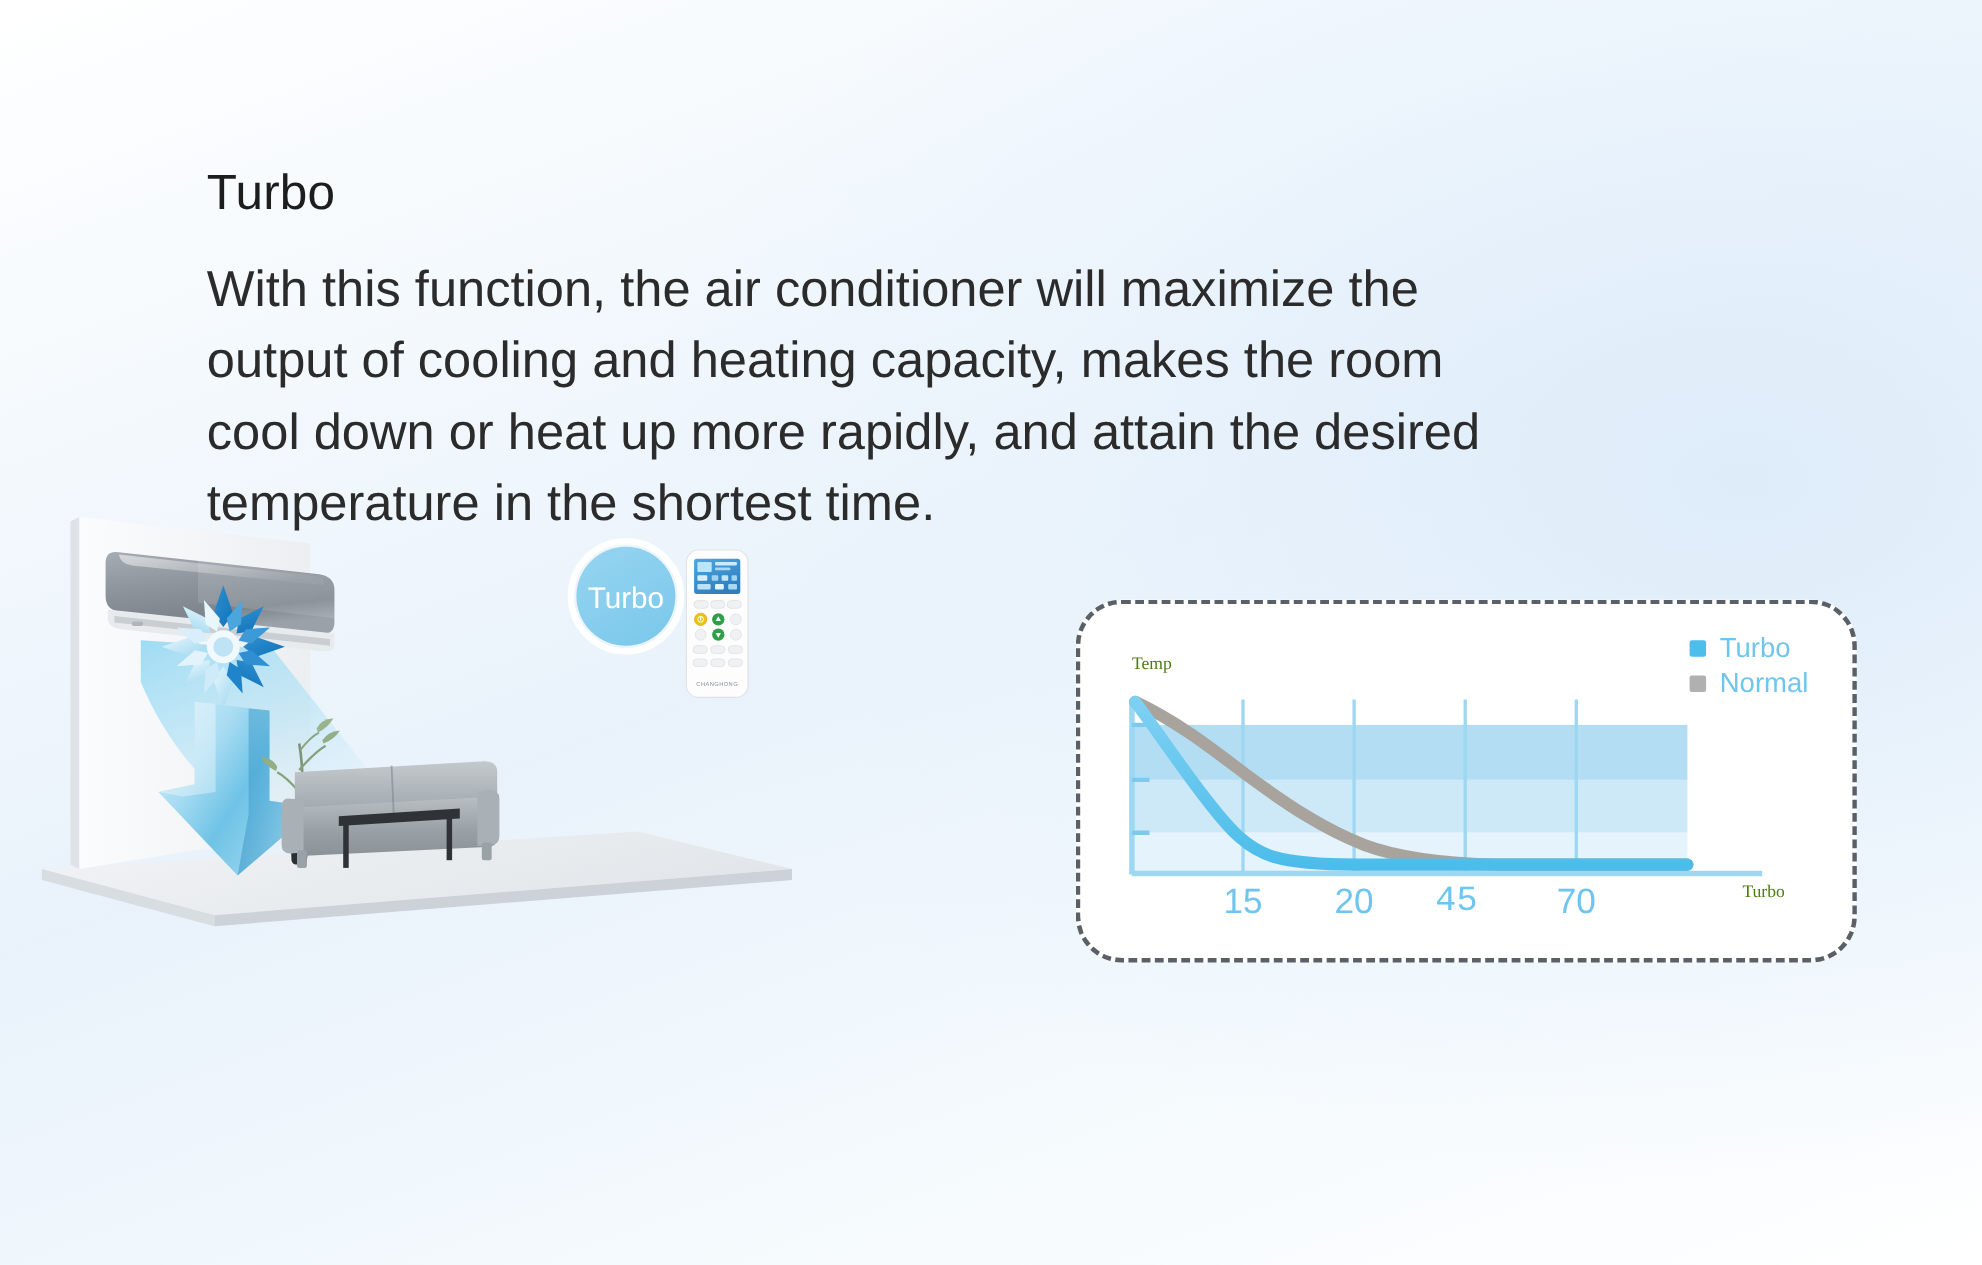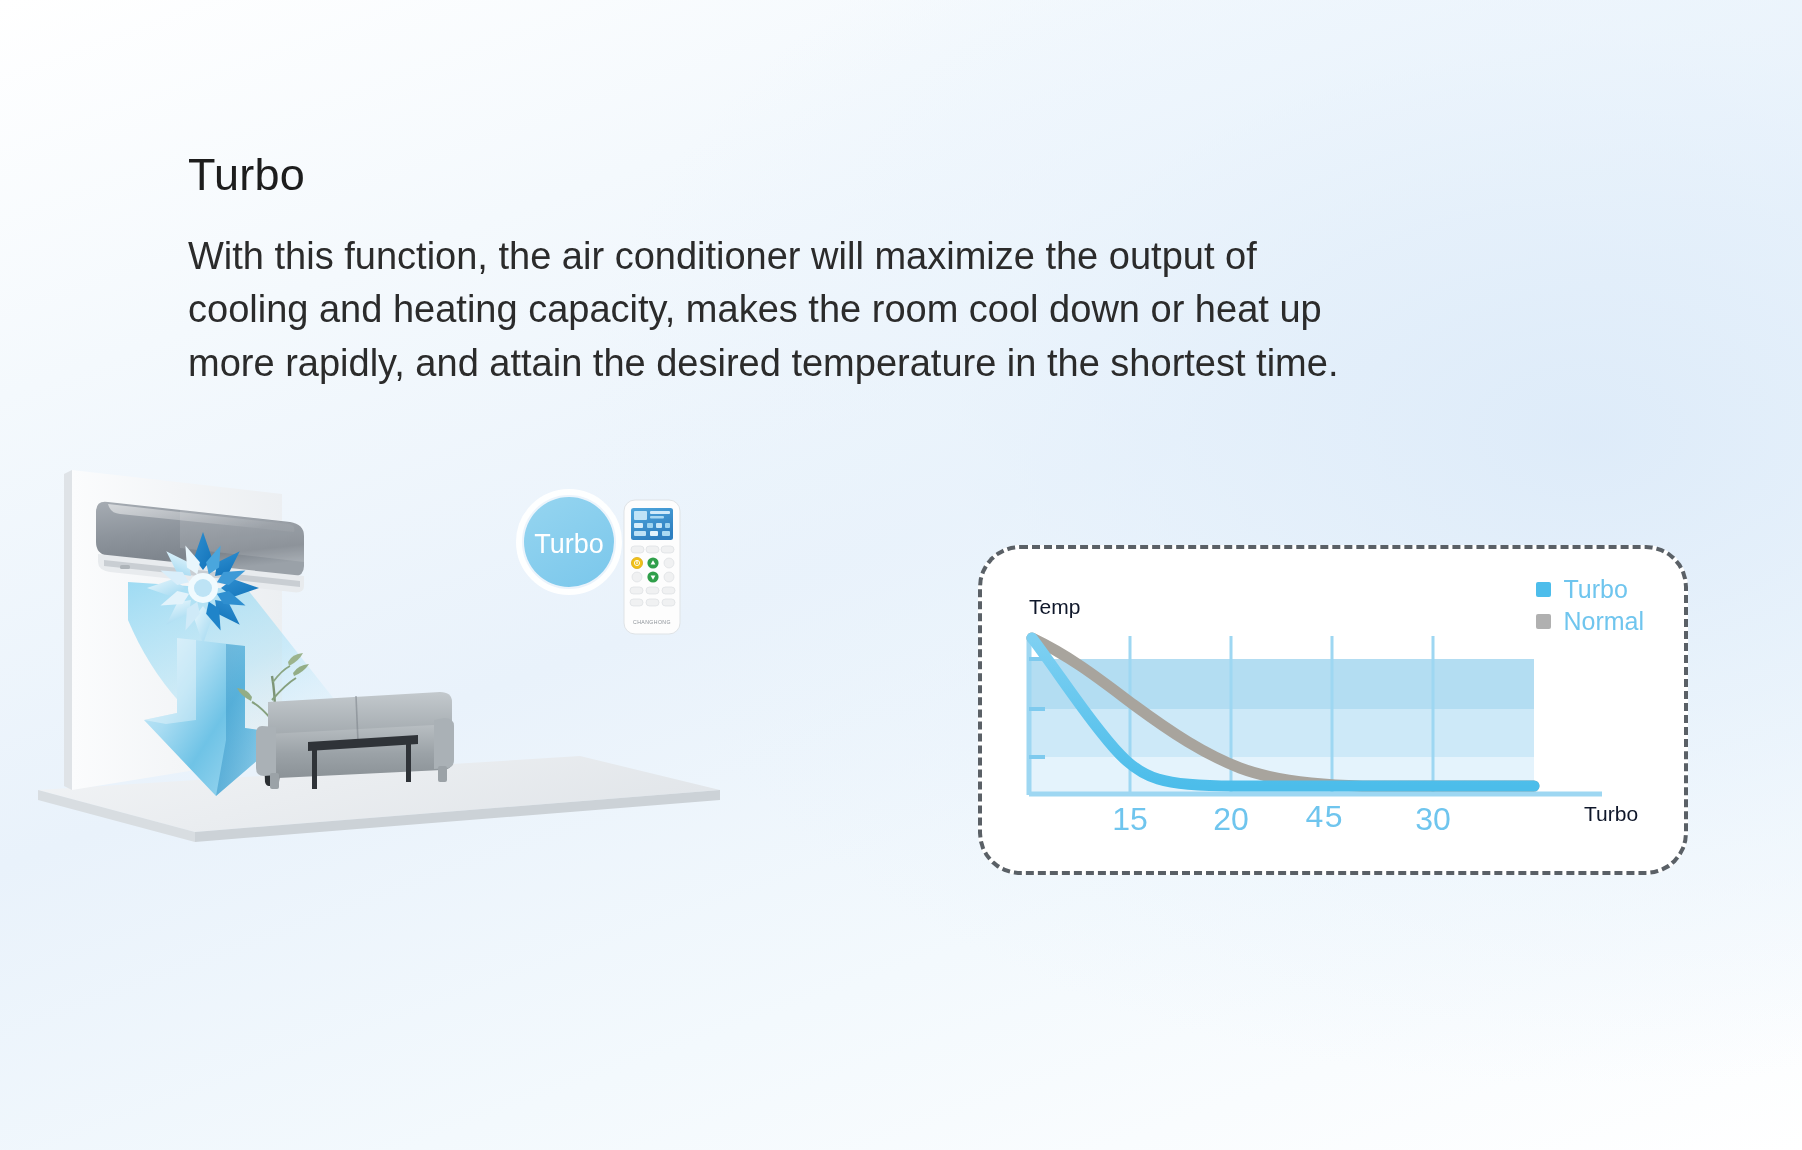--- a/index.html
+++ b/index.html
@@ -31,21 +31,21 @@
   }
   .title {
     font-size: 45px;
     font-weight: 400;
     color: #1d1d1d;
     letter-spacing: 0.2px;
     line-height: 1.1;
   }
   .body-copy {
     margin-top: 30px;
-    font-size: 38px;
+    font-size: 46px;
     line-height: 1.42;
     color: #2b2b2b;
     font-weight: 400;
     max-width: 1190px;
   }
 
   
   .illustration {
     position: absolute;
     left: 20px;
@@ -94,24 +94,25 @@
     flex: none;
   }
   .legend-label {
     font-size: 25px;
     color: #6fc5ee;
     line-height: 1;
     white-space: nowrap;
   }
   .axis-title {
     position: absolute;
-    font-size: 21px;
-    color: #0f172a;
+    font-size: 16px;
+    color: #4d7c0f;
     line-height: 1;
     white-space: nowrap;
+    font-family: Liberation Serif, serif;
   }
   .axis-title.temp { left: 47px; top: 47px; }
   .axis-title.time { left: 602px; top: 254px; }
 
   .tick-label {
     position: absolute;
     font-size: 32px;
     color: #6fc5ee;
     line-height: 1;
     top: 254px;
@@ -363,21 +364,21 @@
 
         <path d="M50,89 C72,118 94,152 118,182 C136,205 152,223 176,230 C196,236 224,237 252,237 L552,237" fill="none" stroke="url(#turboStroke)" stroke-width="11" stroke-linecap="round" stroke-linejoin="round"></path>
       </svg>
 
       <span class="axis-title temp">Temp</span>
       <span class="axis-title time">Turbo</span>
 
       <span class="tick-label" style="left:148px;">15</span>
       <span class="tick-label" style="left:249px;">20</span>
       <span class="tick-label" style="left:342px;font-family:Liberation Mono, monospace;">45</span>
-      <span class="tick-label" style="left:451px;">30</span>
+      <span class="tick-label" style="left:451px;">70</span>
 
       <div class="legend">
         <div class="legend-row">
           <span class="legend-swatch" style="background:#4dbdeb;"></span>
           <span class="legend-label">Turbo</span>
         </div>
         <div class="legend-row">
           <span class="legend-swatch" style="background:#b0b0b0;"></span>
           <span class="legend-label">Normal</span>
         </div>

